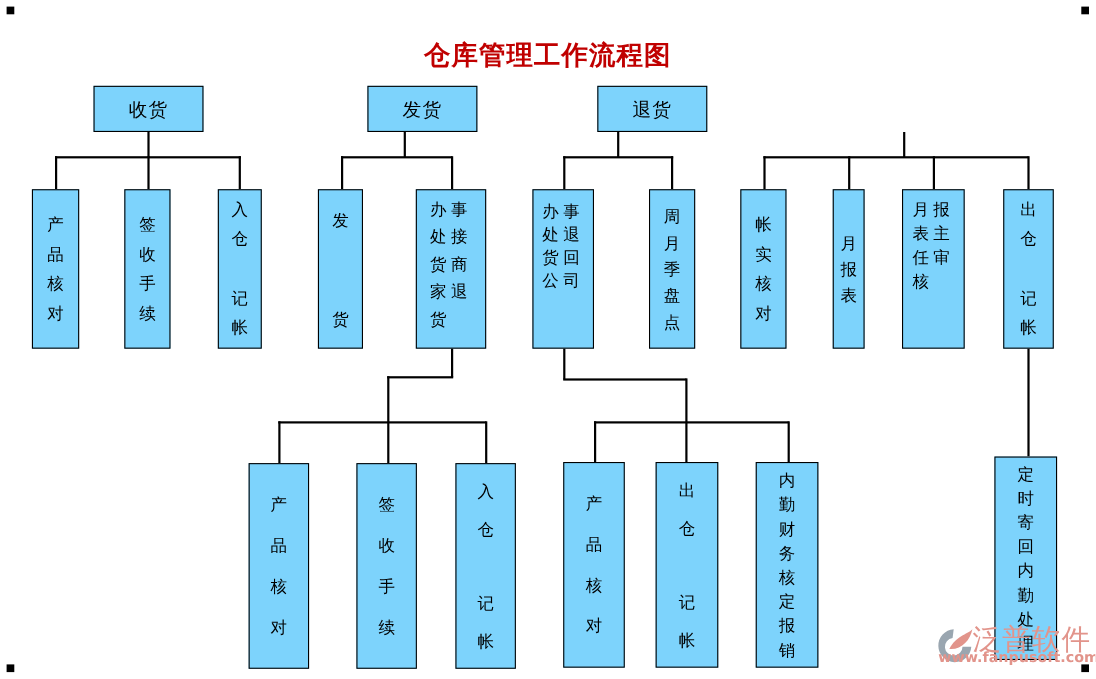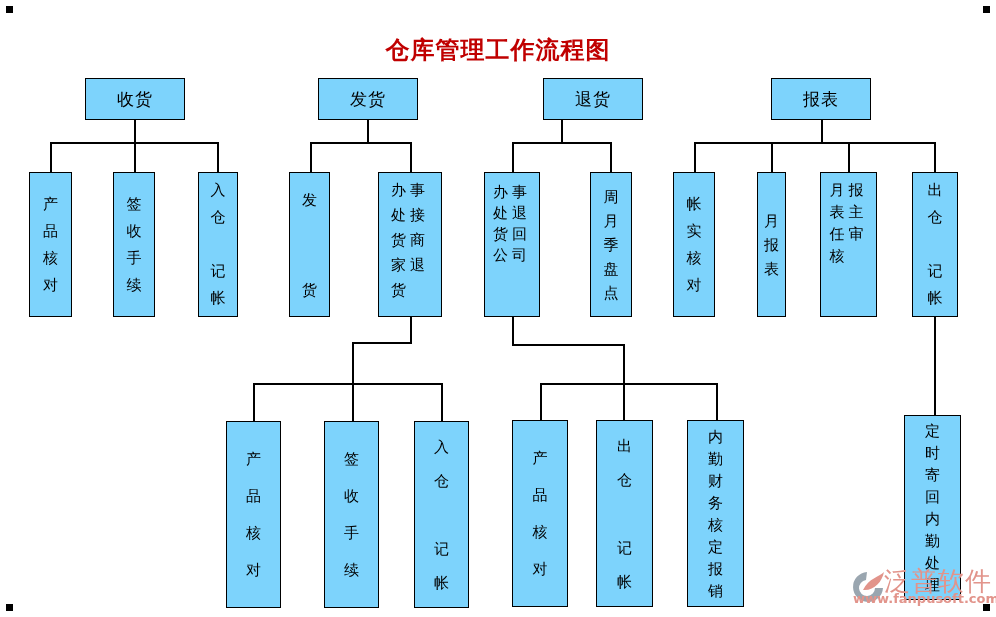--- a/index.html
+++ b/index.html
@@ -40,23 +40,22 @@
 <div class="canvas">
 
   <div class="title">仓库管理工作流程图</div>
 
   <div class="corner" style="left:6px;top:6px;"></div>
   <div class="corner" style="left:983px;top:6px;"></div>
   <div class="corner" style="left:6px;top:604px;"></div>
   <div class="corner" style="left:983px;top:604px;"></div>
 
   <div class="box topbox" style="left:85px;">收货</div>
-  <div class="box topbox" style="left:318px;">发货</div>
+  <div class="box topbox" style="left:334px;">发货</div>
   <div class="box topbox" style="left:512px;margin-left:31px;">退货</div>
-  <div class="box topbox" style="left:771px;">报表</div>
 
   <div class="ln" style="left:134px;top:120px;width:1.5px;height:23px;"></div>
   <div class="ln" style="left:50px;top:142px;width:169px;height:1.5px;"></div>
   <div class="ln" style="left:50px;top:142px;width:1.5px;height:30px;"></div>
   <div class="ln" style="left:134px;top:142px;width:1.5px;height:30px;"></div>
   <div class="ln" style="left:217px;top:142px;width:1.5px;height:30px;"></div>
 
   <div class="ln" style="left:367px;top:120px;width:1.5px;height:23px;"></div>
   <div class="ln" style="left:310px;top:142px;width:101px;height:1.5px;"></div>
   <div class="ln" style="left:310px;top:142px;width:1.5px;height:30px;"></div>

